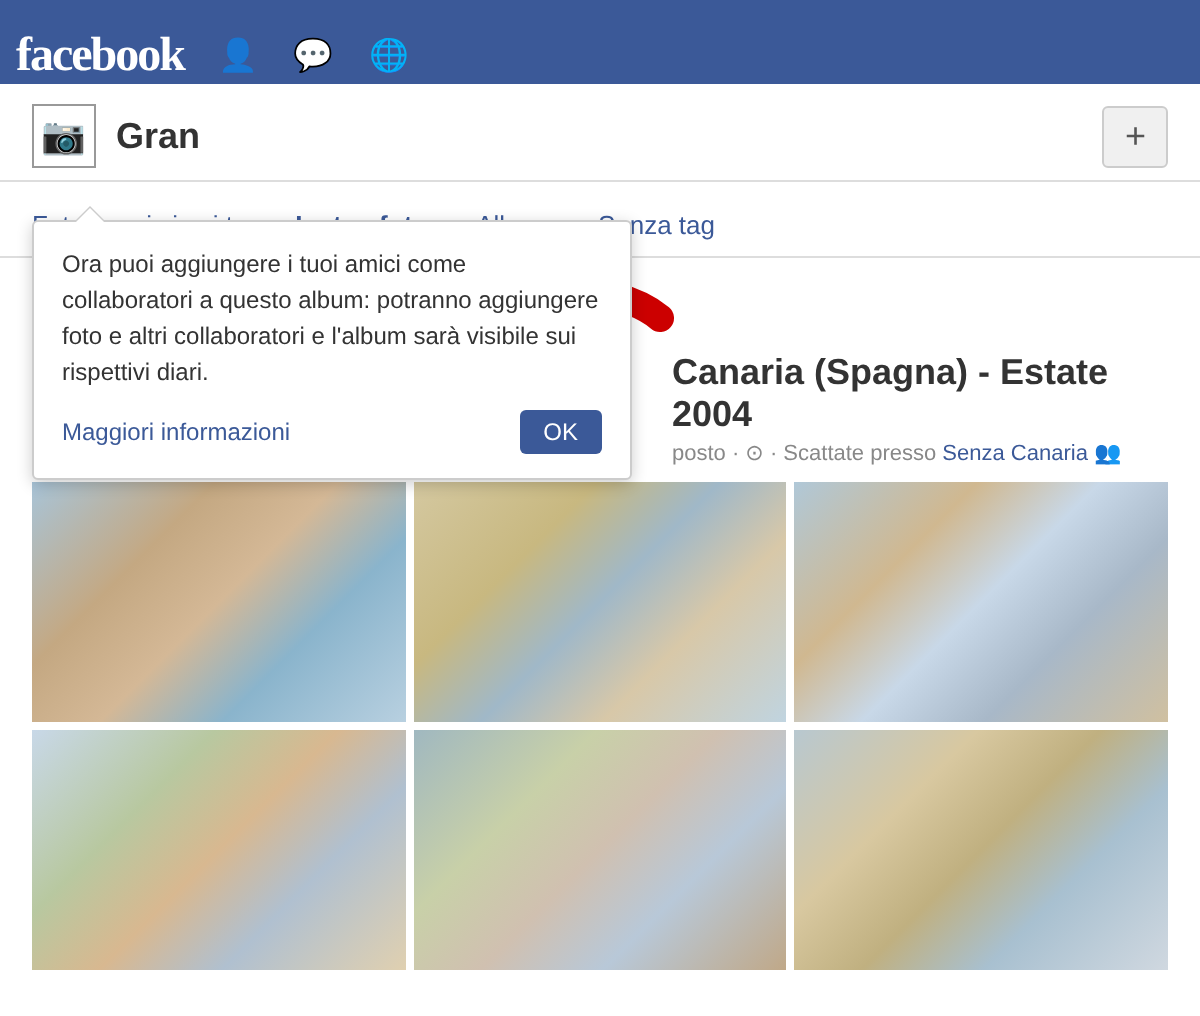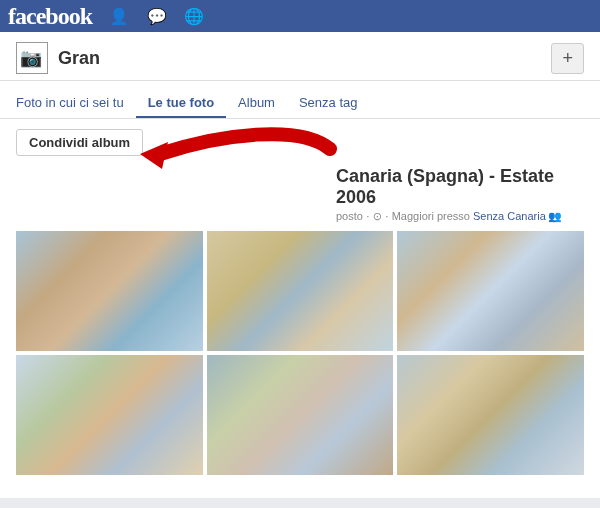--- a/index.html
+++ b/index.html
@@ -1,23 +1,23 @@
 <!DOCTYPE html>
 <html><head>
   <meta charset="utf-8">
   <style>
     * { margin: 0; padding: 0; box-sizing: border-box; }
     body { font-family: Arial, Helvetica, sans-serif; font-size: 13px; background: #e9ebee; width: 600px; height: 508px; overflow: hidden; }
 
     
     #navbar {
       background: #3b5998;
-      height: 32px;
-      display: flex;
-      align-items: center;
+      height: 42px;
+      display: flex;
+      align-items: flex-end;
       padding: 0 8px;
       gap: 8px;
     }
     #navbar-brand {
       color: #fff;
       font-size: 24px;
       font-weight: bold;
       font-family: Georgia, serif;
       letter-spacing: -1px;
       margin-right: 4px;
@@ -303,27 +303,34 @@
           <polygon points="0 0, 10 3.5, 0 7" fill="#cc0000"></polygon>
         </marker>
       </defs>
 
       <path d="M 190 35 C 160 10, 80 20, 20 40" stroke="#cc0000" stroke-width="14" fill="none" stroke-linecap="round"></path>
 
       <polygon points="0,40 28,28 22,55" fill="#cc0000"></polygon>
     </svg>
   </div>
 
+  <div id="tooltip-popup">
+    <p id="tooltip-text">Ora puoi aggiungere i tuoi amici come collaboratori a questo album: potranno aggiungere foto e altri collaboratori e l'album sarà visibile sui rispettivi diari.</p>
+    <div id="tooltip-footer">
+      <a id="more-info-link">Maggiori informazioni</a>
+      <button id="ok-btn">OK</button>
+    </div>
+  </div>
 
   <div id="album-area">
     <div id="album-title-row">
       <div>
-        <div id="album-title">Canaria (Spagna) - Estate 2006</div>
+        <div id="album-title">Canaria (Spagna) - Estate 2004</div>
         <div id="album-meta">
-          <span>posto · ⊙ · Maggiori presso</span>
+          <span>posto · ⊙ · Scattate presso</span>
           <a>Senza Canaria</a>
           <span> 👥</span>
         </div>
       </div>
     </div>
 
     <div id="photo-grid">
       <div class="photo-cell photo-1"></div>
       <div class="photo-cell photo-2"></div>
       <div class="photo-cell photo-3"></div>

